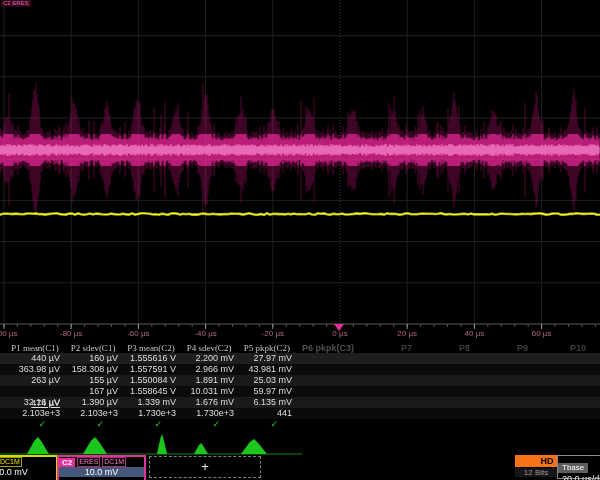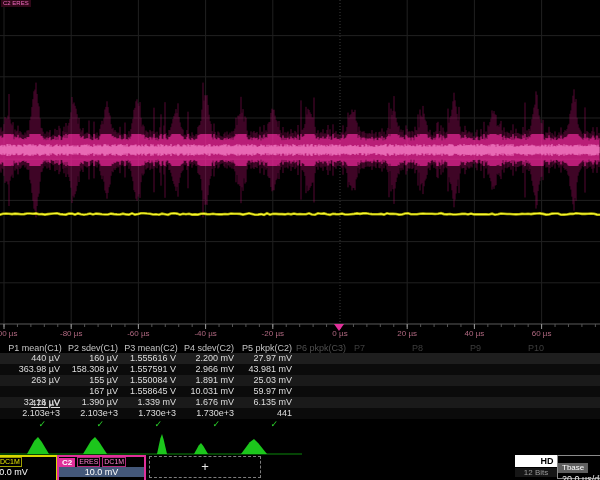--- a/index.html
+++ b/index.html
@@ -3,38 +3,38 @@
 <meta charset="utf-8">
 <style>
   html,body{margin:0;padding:0;background:#000;width:600px;height:480px;overflow:hidden;}
   #app{position:absolute;top:0;left:0;width:600px;height:480px;background:#000;overflow:hidden;
        font-family:"Liberation Sans",sans-serif;}
   .abs{position:absolute;}
   #top-overlay{left:1px;top:0;font-size:6px;line-height:7px;color:#f06cc0;background:#300818;padding:0 2px;}
   .axis-label{position:absolute;top:329px;transform:translateX(-50%);font-size:8px;color:#b06880;white-space:nowrap;}
   
   .mt-cell{position:absolute;font-size:9px;line-height:11px;white-space:nowrap;}
-  .mt-head{color:#c4c4c4;text-align:center;}
-  .mt-head-dim{color:#4f4f4f;text-align:left;}
+  .mt-head{color:#c4c4c4;text-align:center;font-family:Liberation Serif, serif;}
+  .mt-head-dim{color:#4f4f4f;text-align:right;font-weight:bold;}
   .mt-val{color:#dedede;text-align:right;}
   .mt-check{color:#2bd42b;text-align:right;font-size:9px;}
   .mt-rowbg{position:absolute;left:0;width:600px;height:11px;}
   
   .ch-box{position:absolute;top:455px;height:36px;box-sizing:border-box;background:#000;overflow:hidden;}
   #c1-box{left:-36px;width:94px;border:2px solid #d8d800;}
   #c2-box{left:57px;width:89px;border:2px solid #e0309a;}
   .ch-row1{height:10px;display:flex;align-items:center;overflow:hidden;}
   .ch-chip{font-size:8px;line-height:9px;font-weight:bold;color:#fff;background:#e0309a;padding:0 3px;}
   .ch-tag{font-size:7px;line-height:8px;color:#ff7fd0;border:1px solid #b02a7c;padding:0 1px;margin-left:2px;}
   .ch-tag-yel{font-size:7px;line-height:8px;color:#e8e800;border:1px solid #a0a000;padding:0 1px;margin-left:32px;}
   .ch-val{font-size:9px;line-height:10px;color:#fff;text-align:center;}
   #c2-val-row{background:#44587a;}
   #add-box{position:absolute;left:149px;top:456px;width:112px;height:22px;box-sizing:border-box;
            border:1px dashed #7e7e7e;color:#e8e8e8;font-size:13px;line-height:20px;text-align:center;}
-  #hd-badge{position:absolute;left:515px;top:455px;width:64px;height:12px;background:#ffffff;border-radius:0;
+  #hd-badge{position:absolute;left:515px;top:455px;width:64px;height:12px;background:#f97316;border-radius:0;
             color:#000;font-size:9px;font-weight:bold;text-align:center;line-height:12px;}
   #hd-bits{position:absolute;left:515px;top:468px;width:42px;color:#9a9a9a;font-size:8px;text-align:center;background:#161616;}
   #tbase-box{position:absolute;left:557px;top:455px;width:80px;height:24px;box-sizing:border-box;border:1px solid #8a8a8a;background:#000;}
   #tbase-chip{display:inline-block;background:#5f5f5f;color:#fff;font-size:8px;line-height:10px;padding:0 4px;}
   #tbase-val{color:#eee;font-size:9px;line-height:11px;padding-left:4px;white-space:nowrap;}
   #trigger-tri{position:absolute;left:334px;top:324px;width:0;height:0;
                border-left:5px solid transparent;border-right:5px solid transparent;border-top:7px solid #e0309a;}
 </style>
 </head>
 <body>

